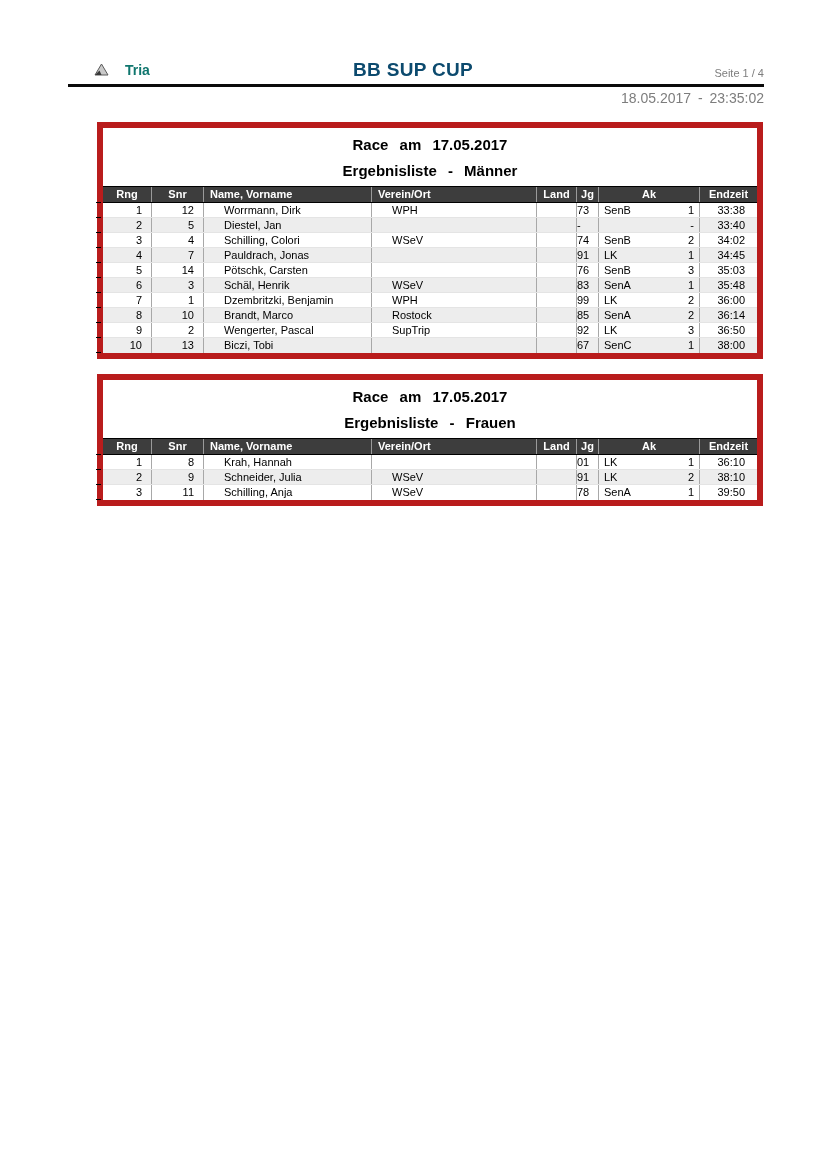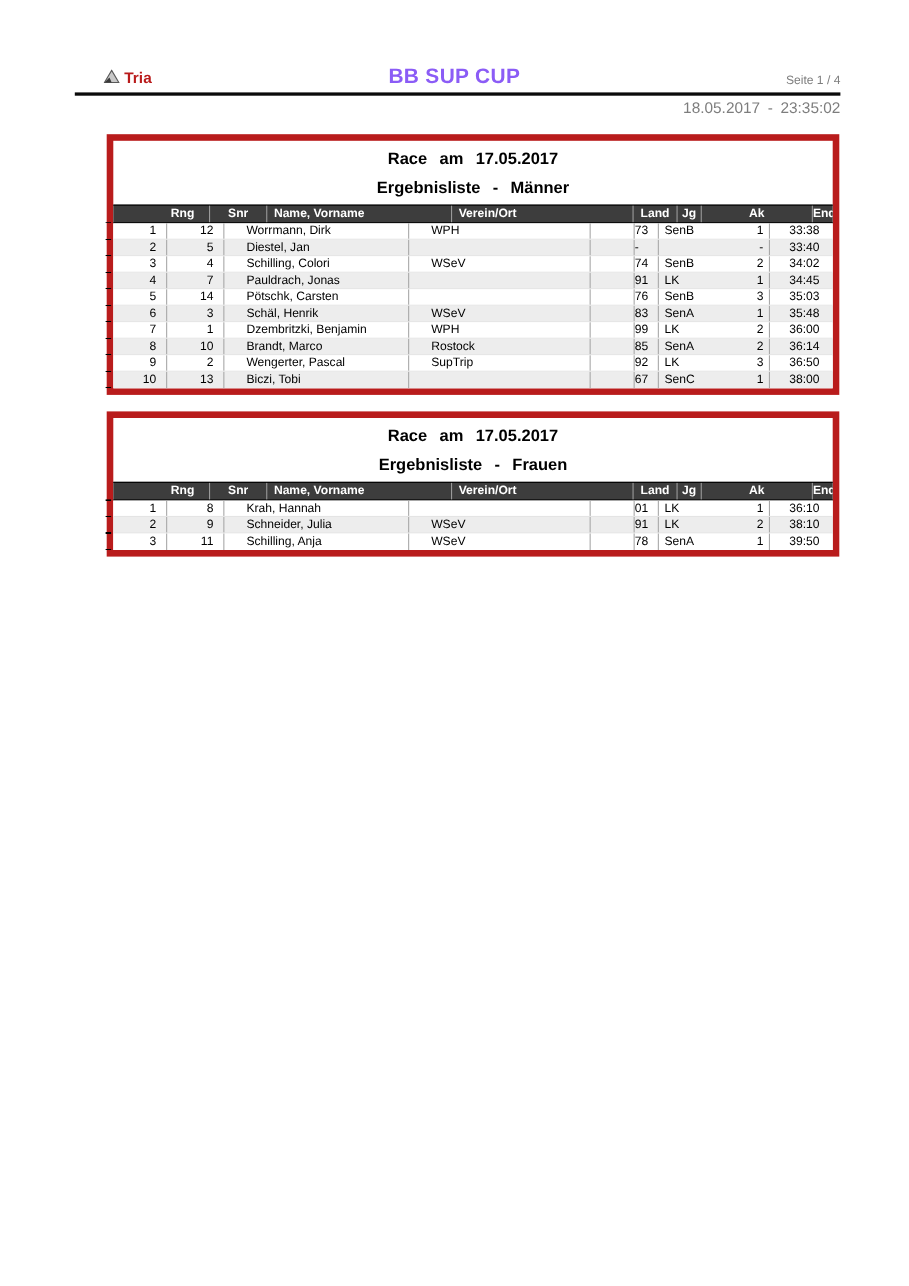--- a/index.html
+++ b/index.html
@@ -1,39 +1,39 @@
 <!DOCTYPE html>
 <html><head>
 <meta charset="utf-8">
 <style>
   * { box-sizing: border-box; margin: 0; padding: 0; }
   html, body { background: #ffffff; }
   body { font-family: "Liberation Sans", "DejaVu Sans", sans-serif; color: #000; }
   .page { position: relative; width: 826px; height: 1169px; background: #fff; overflow: hidden; }
 
   
-  .brand { position: absolute; left: 94px; top: 62px; display: flex; align-items: center; gap: 4px;
-           color: #b91c1c; font-weight: bold; font-size: 14px; }
+  .brand { position: absolute; left: 94px; top: 62px; display: flex; align-items: center; gap: 16px;
+           color: #0f766e; font-weight: bold; font-size: 14px; }
   .brand svg { display: block; }
   .doc-title { position: absolute; left: 0; right: 0; top: 59px; text-align: center;
-               font-size: 19px; font-weight: bold; letter-spacing: 0.3px; color: #8b5cf6; }
+               font-size: 19px; font-weight: bold; letter-spacing: 0.3px; color: #0c4a6e; }
   .page-num { position: absolute; right: 62px; top: 67px; font-size: 11px; color: #7d7d7d; }
   .header-rule { position: absolute; left: 68px; right: 62px; top: 84px; height: 3px; background: #0a0a0a; }
   .datetime { position: absolute; right: 62px; top: 90px; font-size: 14px; color: #7d7d7d; word-spacing: 3px; }
 
   
   .result-table { position: absolute; left: 97px; width: 666px; border: 6px solid #b91c1c; background: #fff; }
   #table-men { top: 122px; }
   #table-women { top: 374px; }
 
   .table-title { margin-top: 8px; text-align: center; font-size: 15px; font-weight: bold; word-spacing: 7px; }
   .table-subtitle { margin-top: 9px; margin-bottom: 7px; text-align: center; font-size: 15px; font-weight: bold; word-spacing: 7px; }
 
   .thead { display: flex; height: 17px; background: #3d3d3d; color: #fff; font-weight: bold;
-           border-top: 1px solid #000; border-bottom: 1px solid #000; padding-left: 39px; }
+           border-top: 1px solid #000; border-bottom: 1px solid #000; }
   .thead .cell { font-size: 11px; line-height: 15px; }
   .thead .cell + .cell { border-left: 1px solid #9a9a9a; }
 
   .tbody { position: relative; }
   
   .tbody::before { content: ""; position: absolute; left: -7px; top: -1px; bottom: 0; width: 5px;
                    background: repeating-linear-gradient(to bottom, #000 0 1px, transparent 1px 15px); }
 
   .trow { display: flex; height: 15px; font-size: 11px; line-height: 14px; border-bottom: 1px solid #e4e4e4; background: #fff; }
   .trow:nth-child(even) { background: #ededed; }

